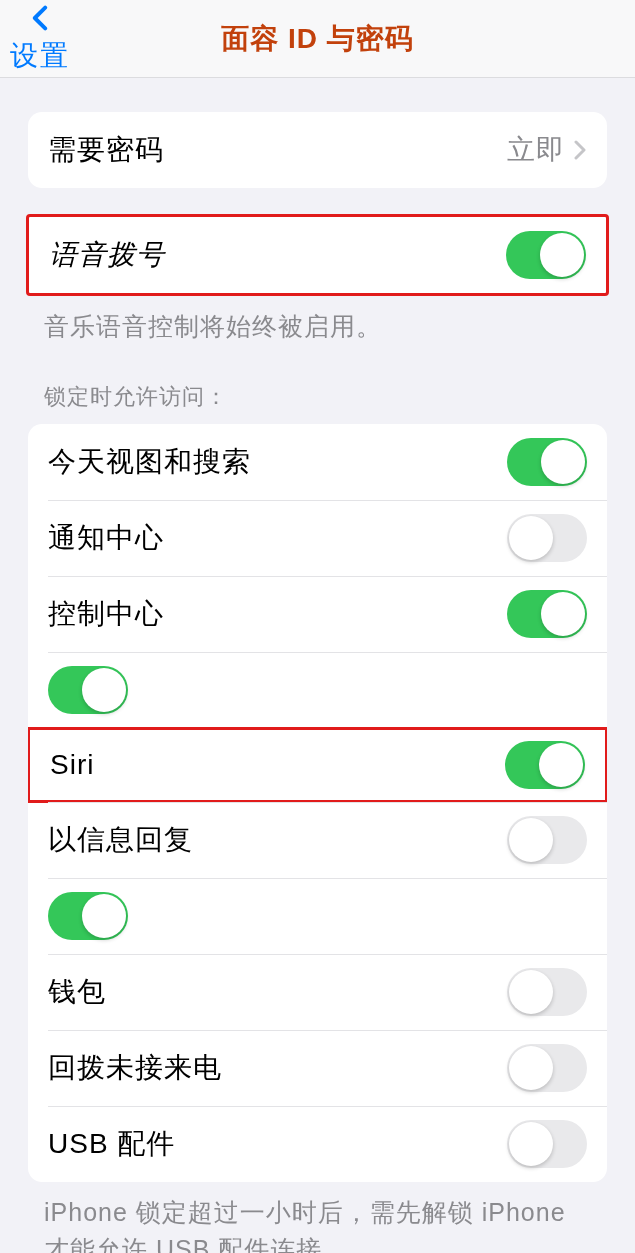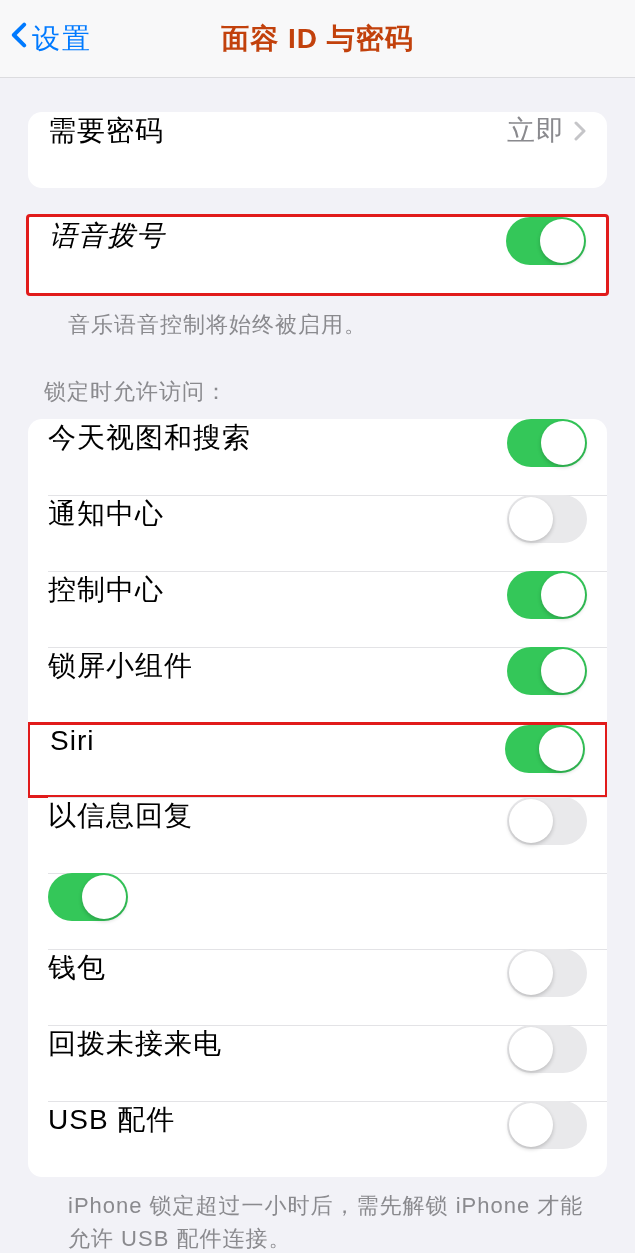--- a/index.html
+++ b/index.html
@@ -17,24 +17,25 @@
     .nav-bar {
       height: 78px;
       background: #f8f8f9;
       border-bottom: 1px solid #dcdcdf;
       display: flex;
       align-items: center;
       position: relative;
     }
     .back-area {
       display: flex;
-      align-items: flex-start;
+      align-items: center;
       position: absolute;
       left: 10px;
       gap: 4px;
+      flex-direction: column;
     }
     .back-chevron {
       width: 18px;
       height: 30px;
       display: flex;
       align-items: center;
       justify-content: center;
     }
     .back-text {
       color: #007aff;
@@ -56,21 +57,21 @@
       overflow: hidden;
     }
     .section.highlighted {
       border: 3px solid #e11b1b;
       border-radius: 4px;
       margin: 26px 26px 0 26px;
       font-style: italic;
     }
     .row {
       display: flex;
-      align-items: flex-start;
+      align-items: center;
       justify-content: space-between;
       padding: 0 20px;
       min-height: 76px;
       position: relative;
     }
     .row + .row::before {
       content: "";
       position: absolute;
       top: 0;
       left: 20px;
@@ -101,22 +102,22 @@
     }
     .chevron-right {
       width: 14px;
       height: 24px;
       display: flex;
       align-items: center;
       justify-content: center;
     }
     .footer-text {
       color: #8a8a8e;
-      font-size: 22px;
-      padding: 12px 44px 0 68px;
+      font-size: 25px;
+      padding: 12px 44px 0 44px;
       letter-spacing: 1px;
       line-height: 1.5;
     }
     .header-text {
       color: #8a8a8e;
       font-size: 22px;
       padding: 36px 44px 12px 44px;
       letter-spacing: 1px;
     }
     .toggle {
@@ -206,21 +207,20 @@
         <div class="toggle-knob"></div>
       </div>
     </div>
     <div class="row">
       <span class="row-label">控制中心</span>
       <div class="toggle on">
         <div class="toggle-knob"></div>
       </div>
     </div>
     <div class="row">
-      <span class="row-label">锁屏小组件</span>
       <div class="toggle on">
         <div class="toggle-knob"></div>
       </div>
     </div>
     <div class="row highlighted-inner">
       <span class="row-label">Siri</span>
       <div class="toggle on">
         <div class="toggle-knob"></div>
       </div>
     </div>

